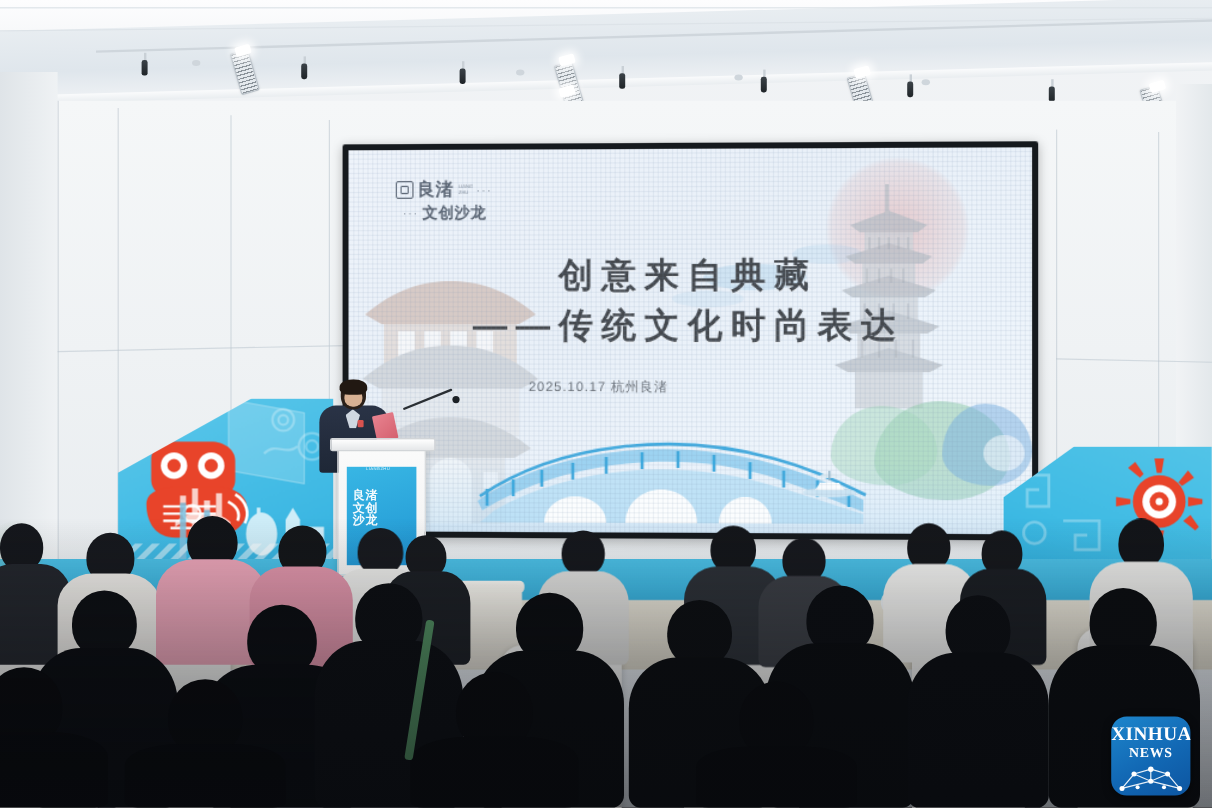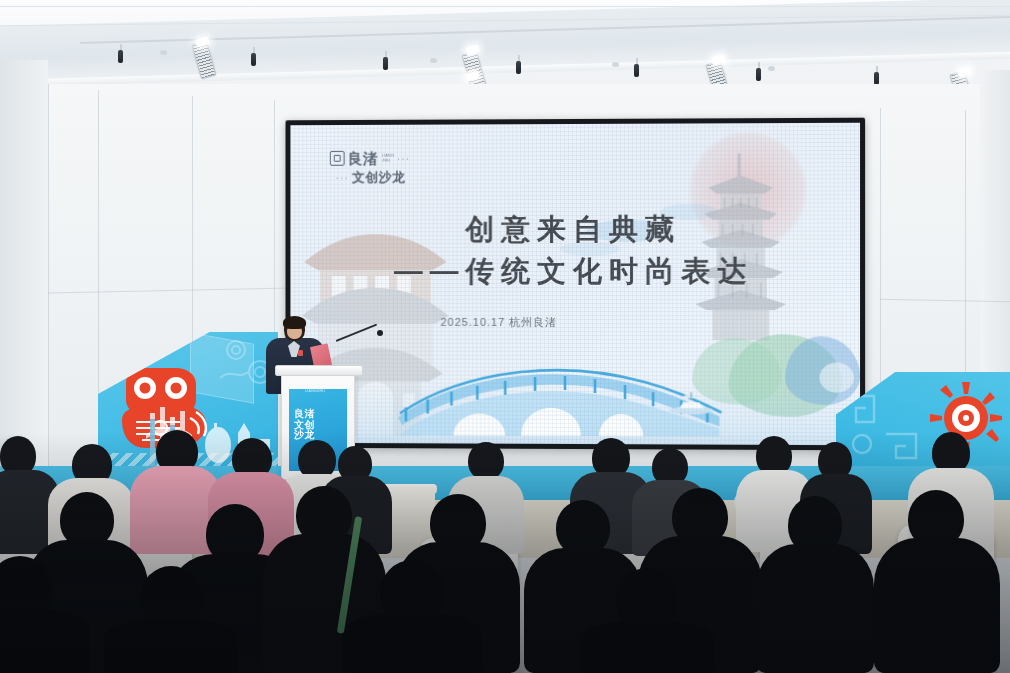--- a/index.html
+++ b/index.html
@@ -575,14 +575,33 @@
       <div class="p-head" style="left:616px;top:568px;width:62px;height:64px;background:#08090c;"></div>
       <div class="p-body" style="left:580px;top:622px;width:134px;height:51px;background:#07080b;"></div>
     </div>
 
     <div style="position:absolute;left:346px;top:516px;width:7px;height:118px;background:#4f8a5e;
       transform:rotate(9deg);border-radius:3px;z-index:20;"></div>
 
     <div class="dark-veil"></div>
   </div>
 
+  <div class="xh">
+    <div class="xh-a">XINHUA</div>
+    <div class="xh-b">NEWS</div>
+    <svg style="position:absolute;left:5px;top:40px;width:56px;height:24px;" viewBox="0 0 56 24">
+      <g stroke="#ffffff" stroke-width="1" fill="none" opacity=".9">
+        <path d="M4 20 L14 8 L28 4 L42 8 L52 20 M14 8 L28 14 L42 8 M4 20 L28 14 L52 20 M28 4 L28 14"></path>
+      </g>
+      <g fill="#ffffff">
+        <circle cx="4" cy="20" r="2.1"></circle>
+          <circle cx="14" cy="8" r="2.1"></circle>
+        <circle cx="28" cy="4" r="2.3"></circle>
+          <circle cx="42" cy="8" r="2.1"></circle>
+        <circle cx="52" cy="20" r="2.1"></circle>
+          <circle cx="28" cy="14" r="2.1"></circle>
+        <circle cx="17" cy="19" r="1.7"></circle>
+          <circle cx="39" cy="19" r="1.7"></circle>
+      </g>
+    </svg>
+  </div>
 
 </div>
 
 </body></html>

